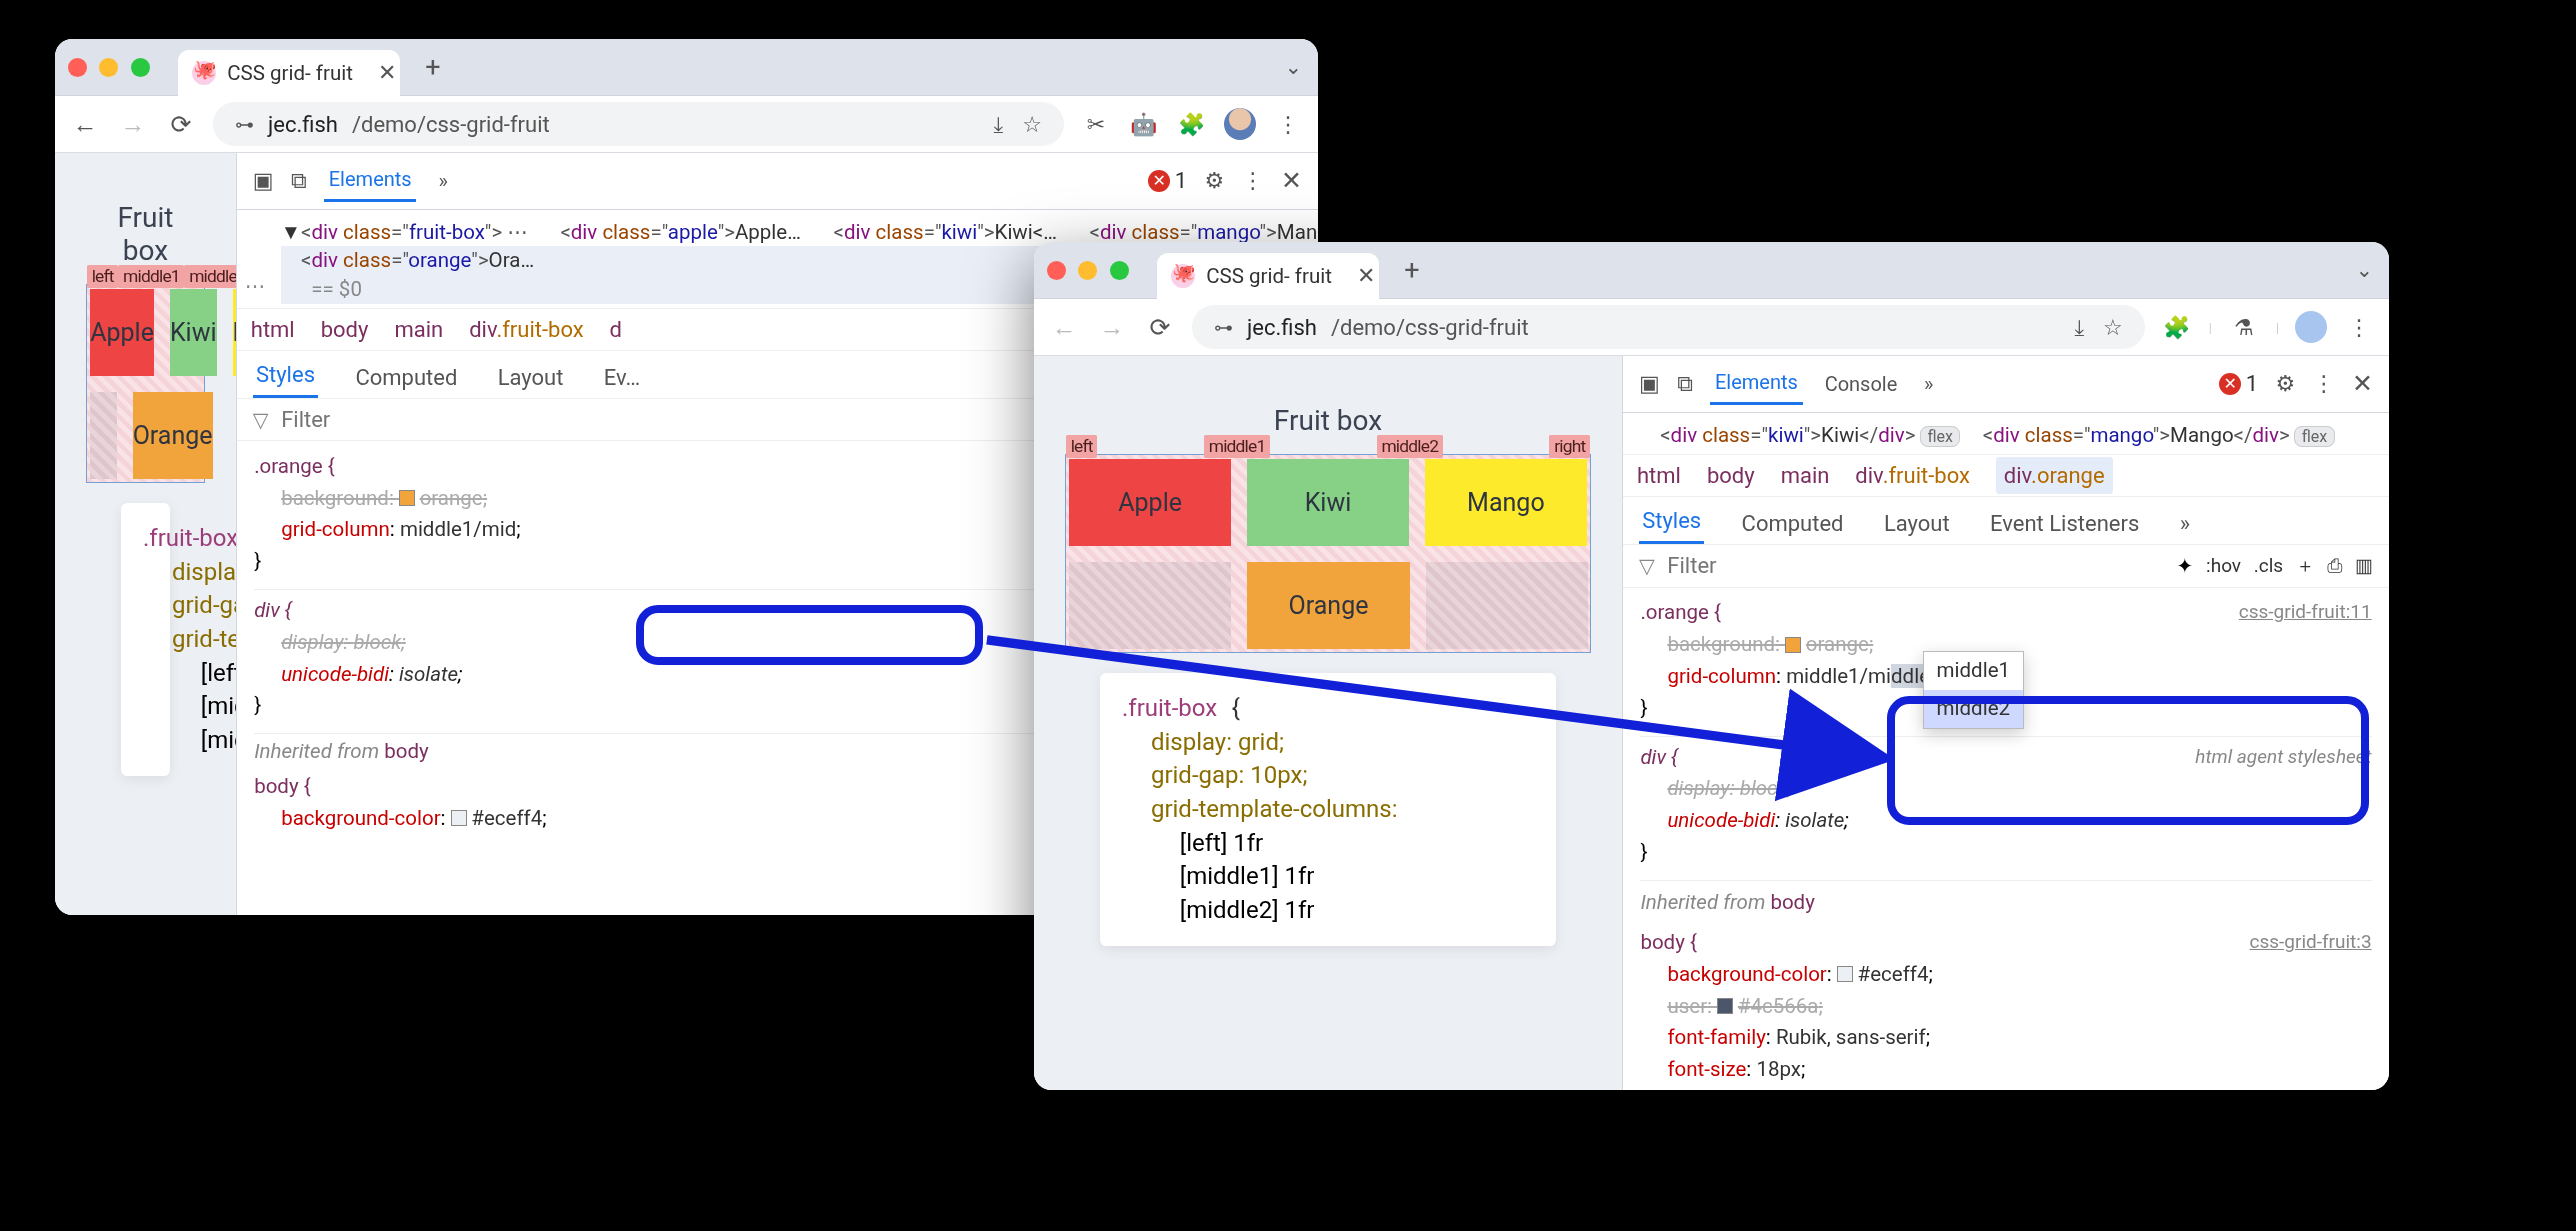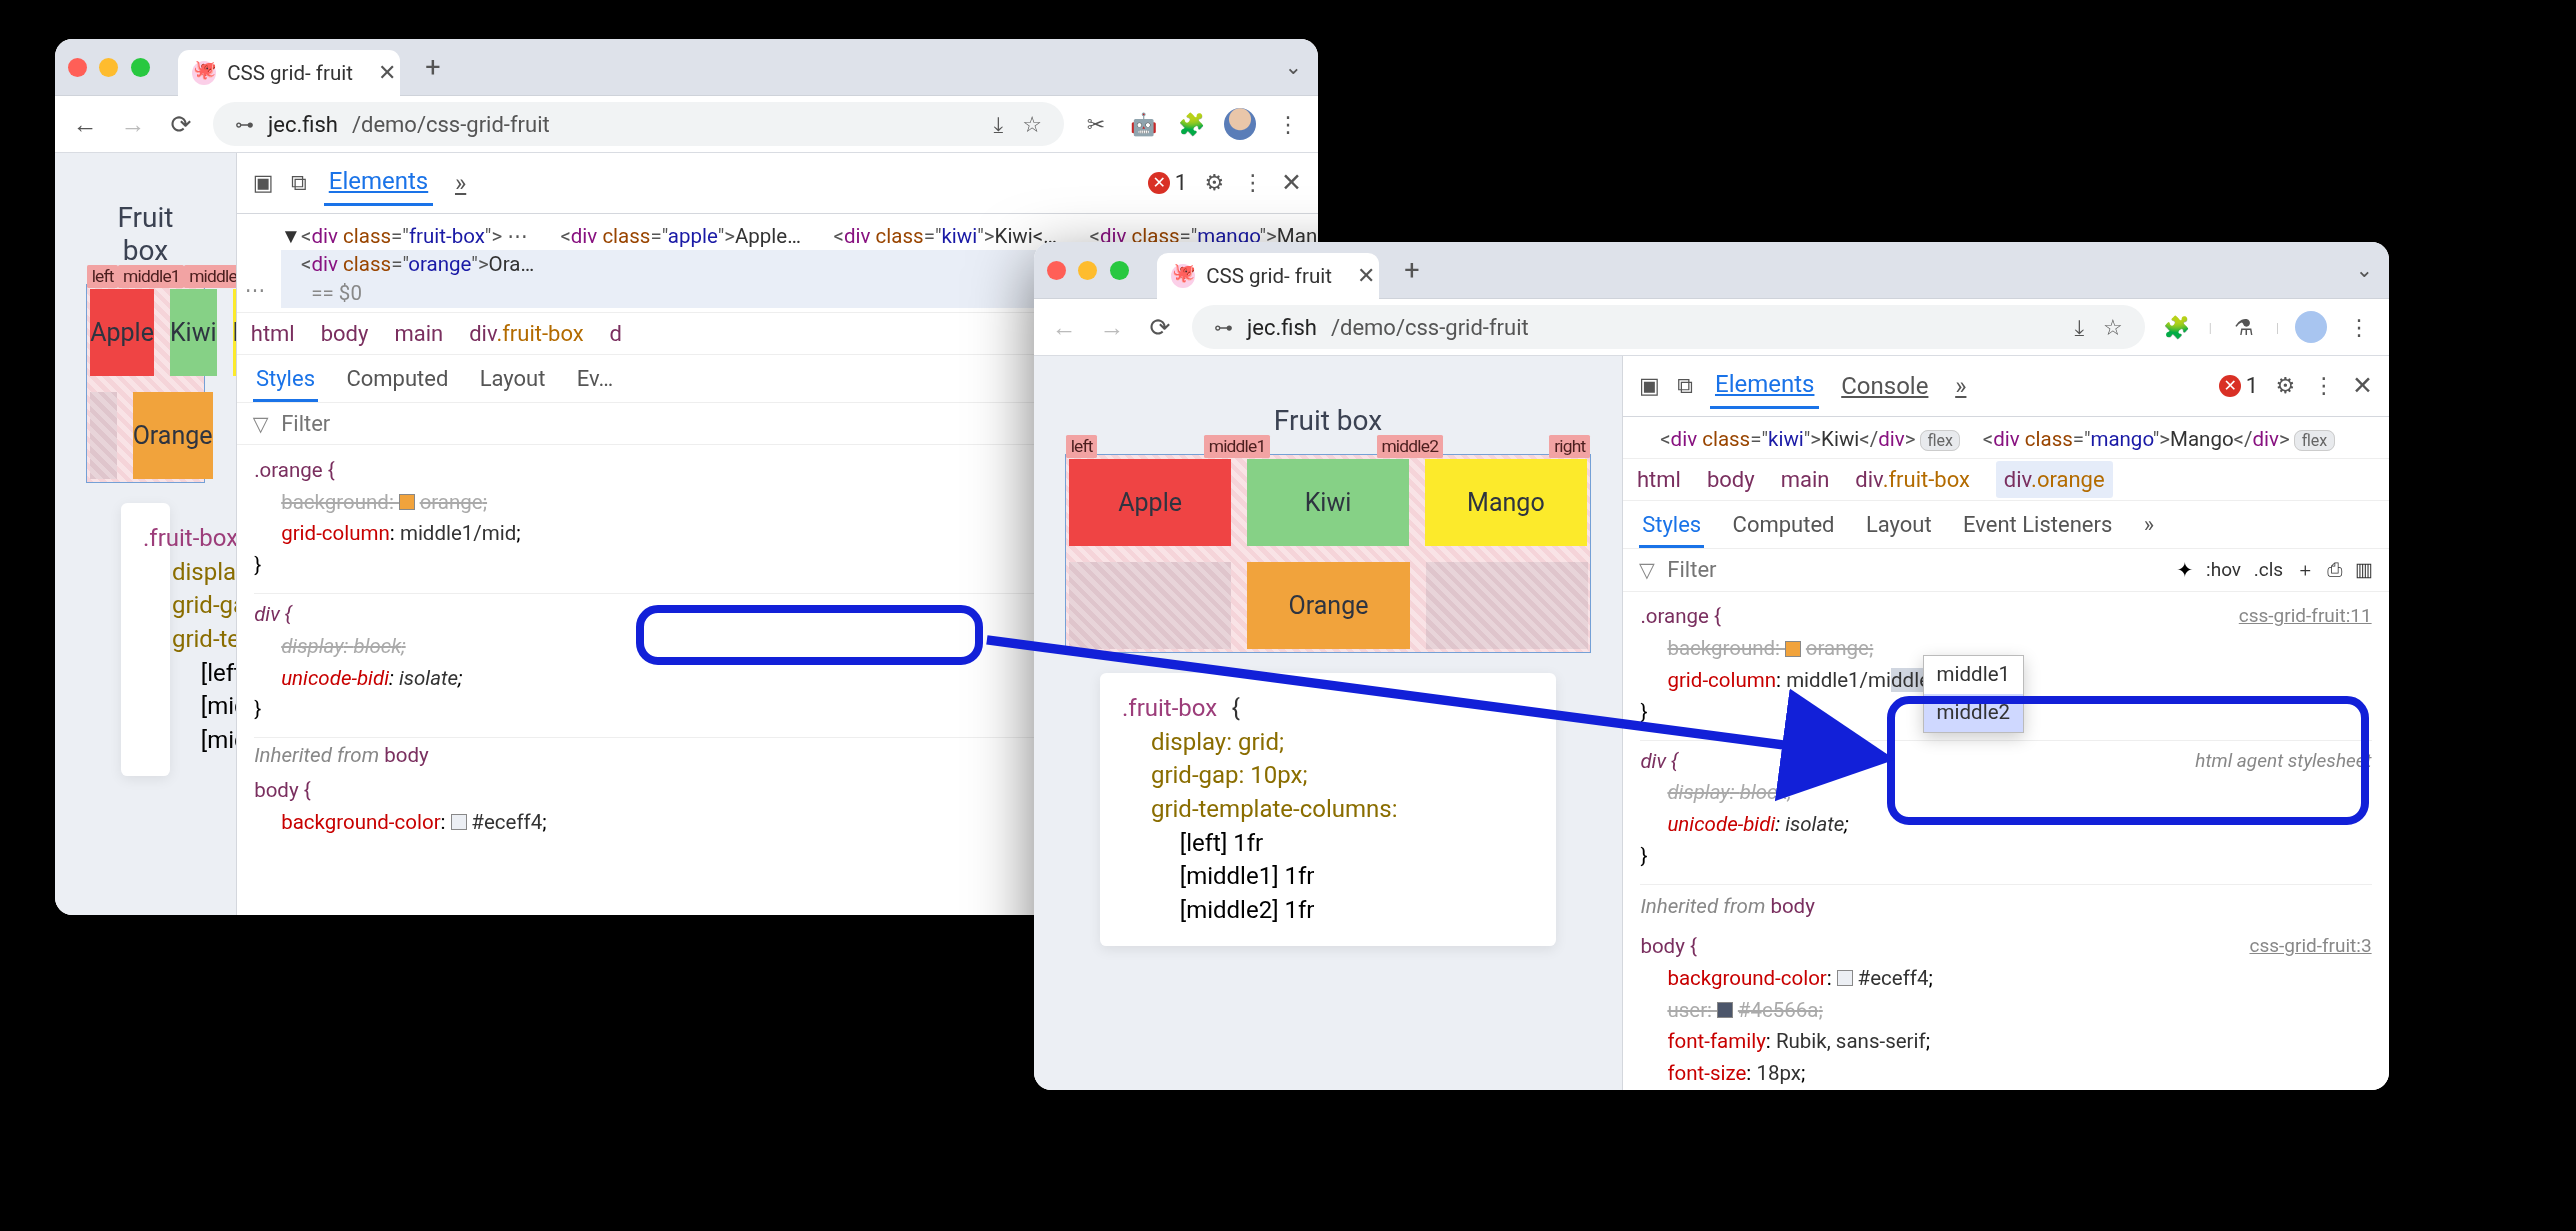--- a/index.html
+++ b/index.html
@@ -46,39 +46,39 @@
 .cell.bg { background:repeating-linear-gradient(45deg,#dfc5cc 0 4.7px,#e8d4d9 4.7px 9.5px); }
 .apple { background:#ef4444; } .kiwi { background:#86d186; } .mango { background:#fcea2b; } .orange-c { background:#f1a33c; }
 .gapbar { height:16px; }
 
 .csscode { background:#fff; border-radius:6.3px; padding:19px 22px; font-family: ui-monospace, Menlo, monospace; font-size:24px; line-height:1.4; margin:0 27px; box-shadow:0 3.2px 12.6px rgba(0,0,0,.08); white-space:pre; }
 .sel { color:#9c3d7a; } .prop { color:#8a6d00; } .brace{color:#333;}
 
 .devtools { background:#fff; display:flex; flex-direction:column; border-left:0.8px solid #d4d7dd; font-size:20.5px; }
 .dt-top { display:flex; align-items:center; gap:17.4px; padding:6.3px 16px; border-bottom:0.8px solid #d4d7dd; }
 .dt-ic { font-size:22px; color:#555; }
-.dt-tab { font-size:24px; color:#555; padding:8px 4.7px;text-decoration:underline; }
+.dt-tab { font-size:20px; color:#555; padding:8px 4.7px; }
 .dt-tab.active { color:#1a73e8; border-bottom:3.2px solid #1a73e8; }
 .dt-err { margin-left:auto; display:flex; align-items:center; gap:4.7px; color:#333; font-size:22px;}
 .errdot{background:#d93025;color:#fff;width:22px;height:22px;border-radius:50%;display:flex;align-items:center;justify-content:center;font-size:16px;}
 .dt-close { font-size:25px; color:#555; }
 
 .elements { padding:8px 12.6px 4.7px 44px; font-family: ui-monospace, Menlo, monospace; font-size:20.5px; line-height:1.4; color:#555; border-bottom:0.8px solid #eee; position:relative; overflow:hidden; }
 .elements .t-name{color:#881280;} .elements .t-attr{color:#994500;} .elements .t-val{color:#1a1aa6;} .elements .t-txt{color:#333;}
 .sel-row { background:#e9eef7; display:block; }
 .pill { background:#e8eaed;border:0.8px solid #ccc; border-radius:8px;padding:0 6.3px;font-size:16px;color:#666;margin-left:4.7px;}
 .elements .row { white-space:pre; }
 .ellipsis { position:absolute; left:8px; bottom:8px; color:#888; letter-spacing:1.6px;}
 
 .crumbs { padding:8px 14px; font-size:22px; color:#7a2f5f; border-bottom:0.8px solid #eee; white-space:nowrap; overflow:hidden; }
 .crumbs .cr { margin-right:20.5px; }
 .crumbs .cr.active { background:#e5ecf9; padding:6px 8px; border-radius:3.2px; }
 .crumbs .cls { color:#b36b00; }
 
-.dt-subtabs { display:flex; gap:25px; padding:0 16px; border-bottom:0.8px solid #eee; }
+.dt-subtabs { display:flex; gap:34px; padding:0 16px; border-bottom:0.8px solid #eee;align-items:flex-end; }
 .dt-sub { padding:11px 3.2px 8px; font-size:22px; color:#555; }
 .dt-sub.active { color:#1a73e8; border-bottom:3.2px solid #1a73e8; }
 
 .filterbar { display:flex; align-items:center; padding:8px 16px; gap:12.6px; border-bottom:0.8px solid #eee; }
 .filterbar input { border:none; font-size:22px; outline:none; flex:1; color:#7f1d1d; }
 .hov { color:#333; font-size:19px; }
 
 .rules { flex:1; overflow:hidden; font-family: ui-monospace, Menlo, monospace; font-size:20.5px; line-height:1.55; padding:6.3px 17.4px; }
 .rule-sel { color:#7a2f5f; }
 .rule-prop { color:#c80000; }

